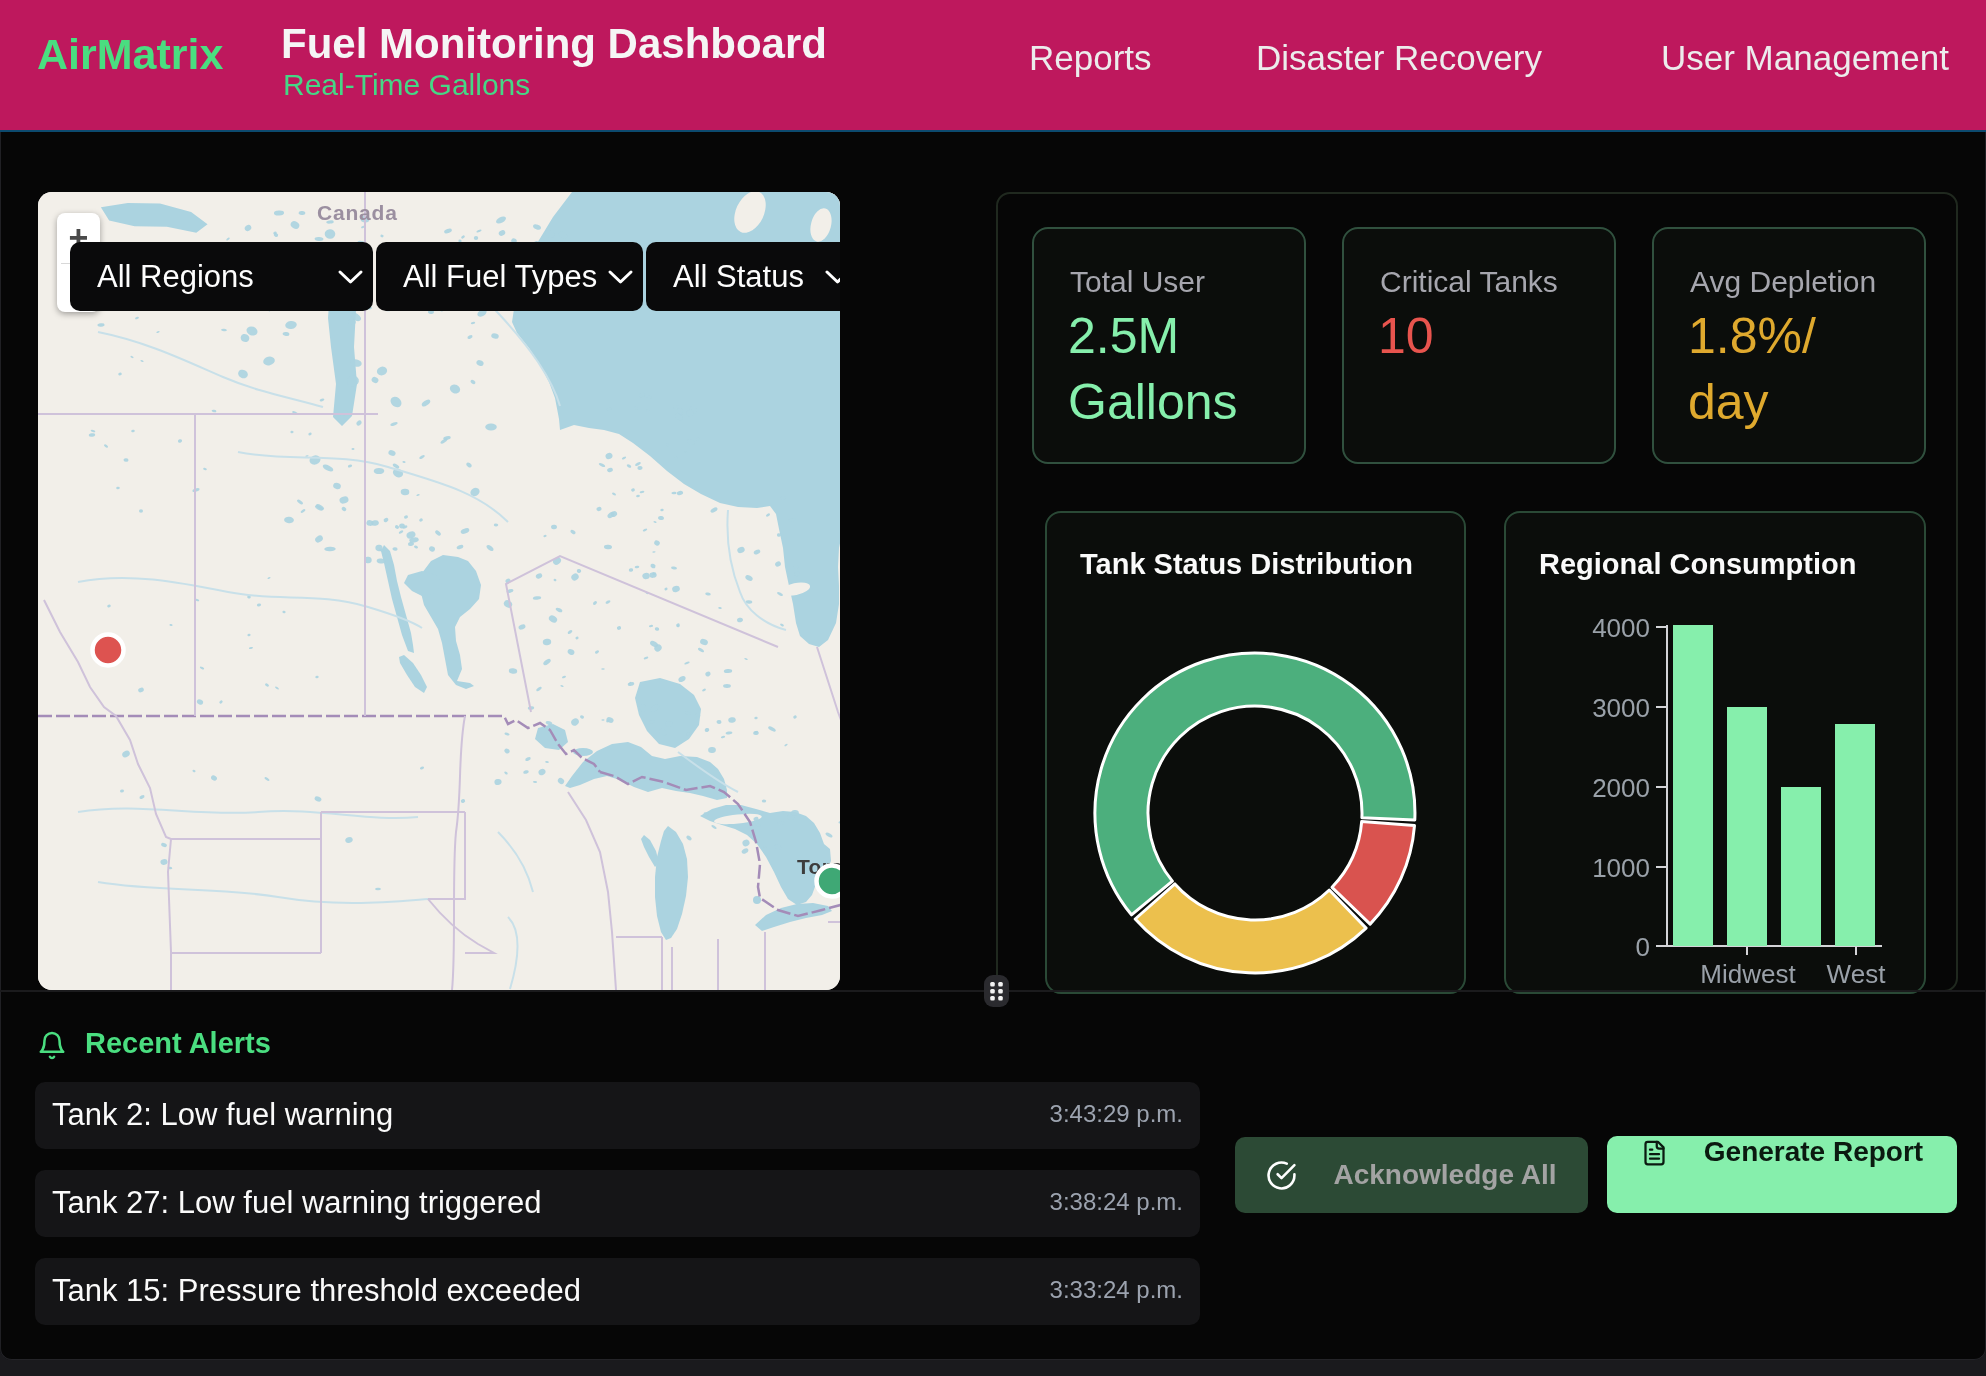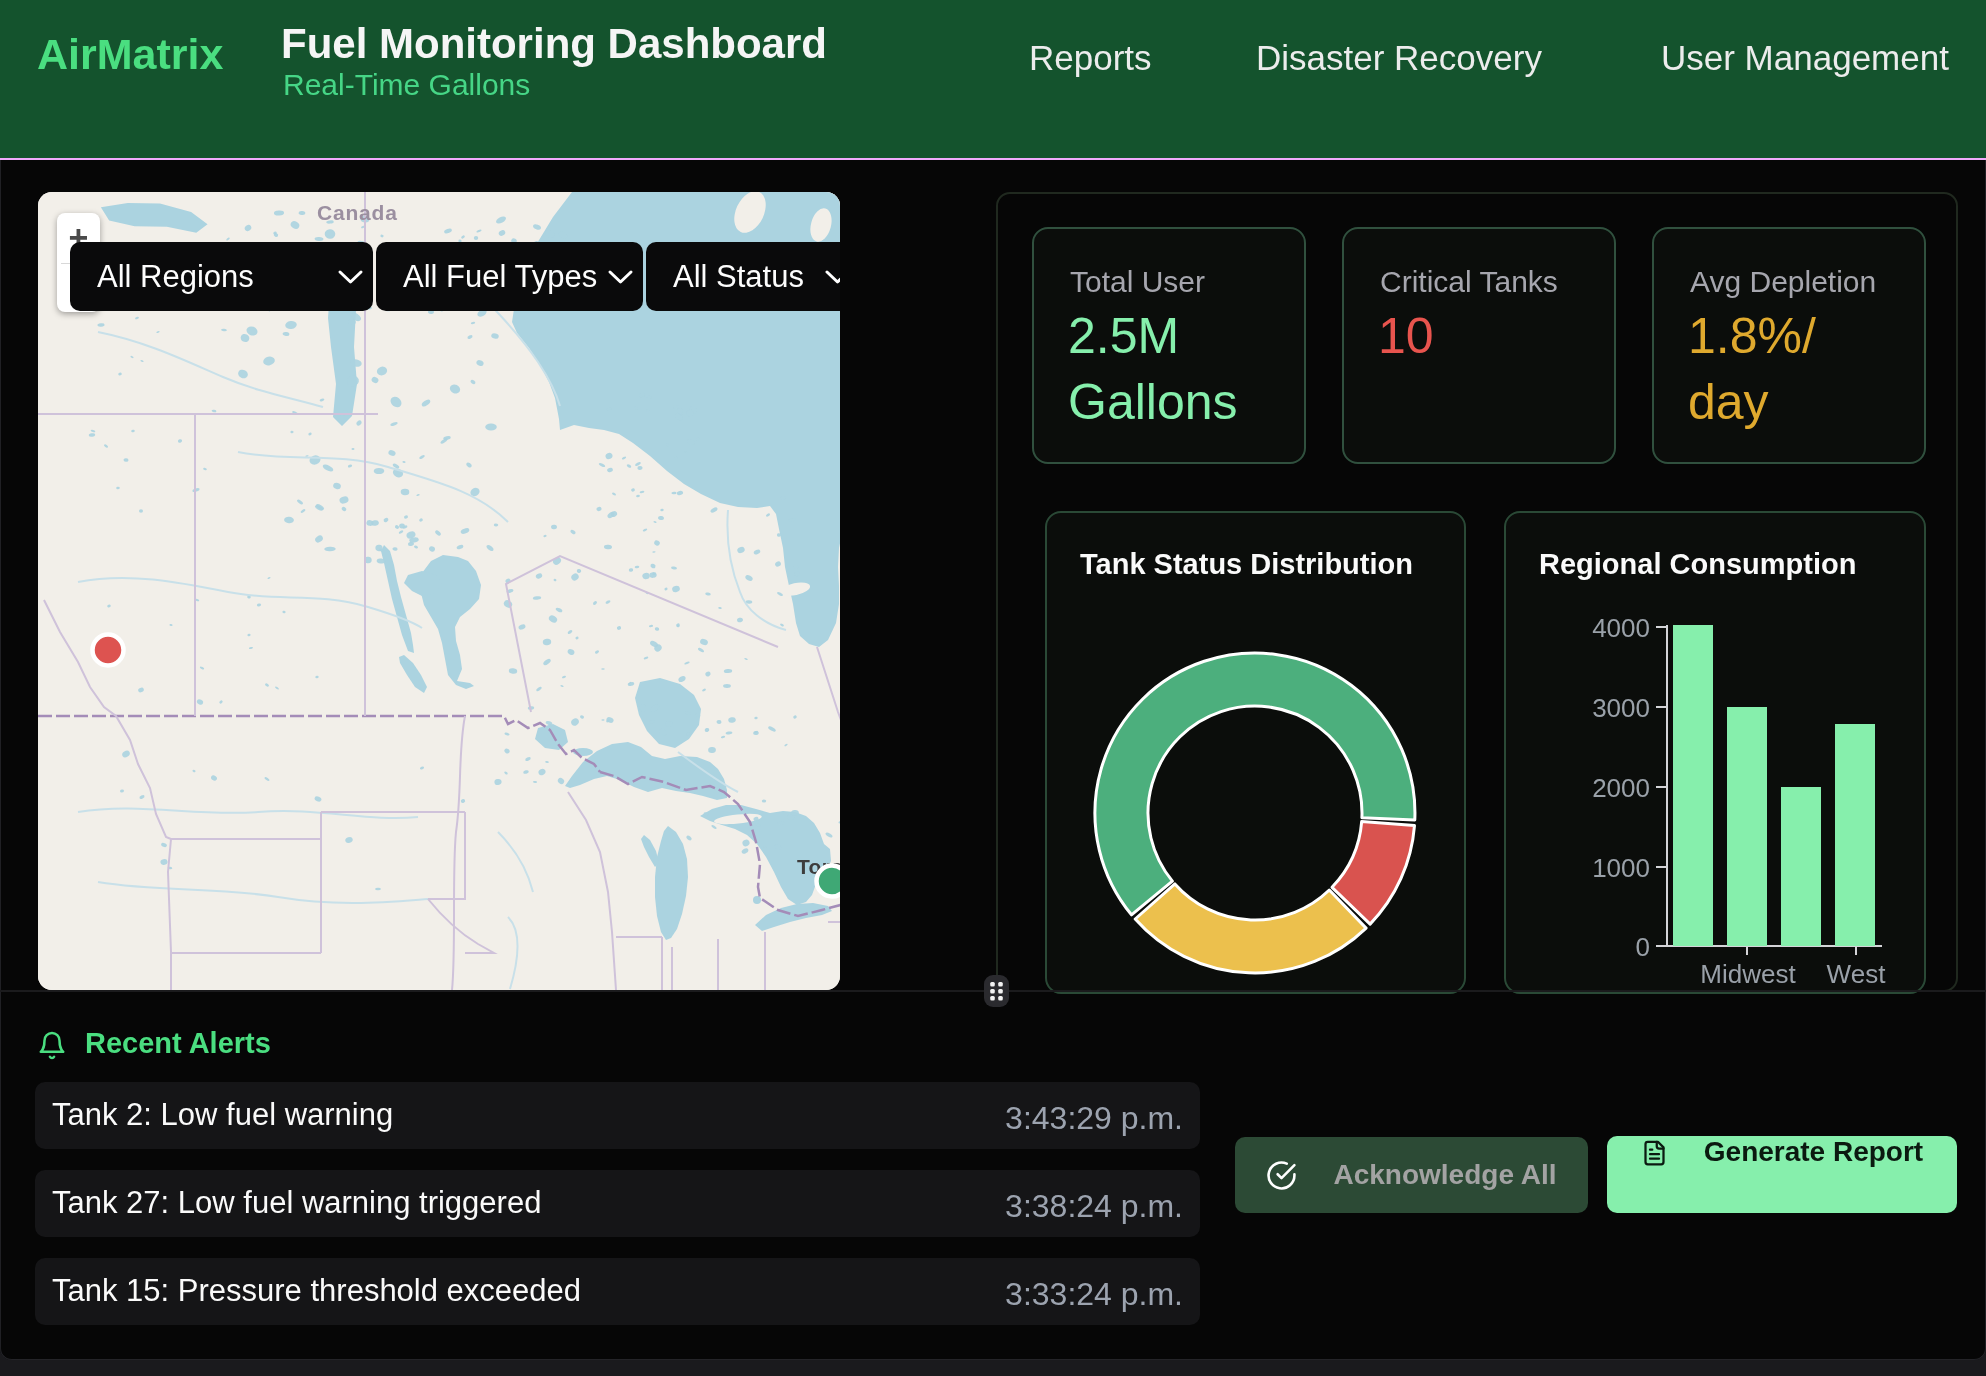--- a/index.html
+++ b/index.html
@@ -1,21 +1,21 @@
 <!DOCTYPE html>
 <html><head>
 <meta charset="utf-8">
 <style>
   * { margin:0; padding:0; box-sizing:border-box; }
   html,body { width:1986px; height:1376px; background:#1a1a1d; font-family:"Liberation Sans", sans-serif; overflow:hidden; }
   #app { position:absolute; left:0; top:0; width:1986px; height:1360px; background:#060606; border-radius:0 0 12px 12px; overflow:hidden; box-shadow:inset 0 -1px 0 #242428, inset 1px 0 0 #202024, inset -1px 0 0 #202024; }
   .abs { position:absolute; }
 
   
-  #header { position:absolute; left:0; top:0; width:1986px; height:160px; background:#14532d; border-bottom:2px solid #f0abfc; }
+  #header { position:absolute; left:0; top:0; width:1986px; height:132px; background:#be185d; border-bottom:2px solid #0c4a6e; }
   #logo { position:absolute; left:37px; top:30px; font-size:43px; font-weight:bold; color:#4ade80; }
   #title { position:absolute; left:281px; top:20px; font-size:42px; font-weight:bold; color:#f5f5f5; white-space:nowrap; }
   #subtitle { position:absolute; left:283px; top:68px; font-size:30px; color:#46d686; white-space:nowrap; }
   .nav { position:absolute; top:38px; font-size:35px; color:#ececec; white-space:nowrap; }
 
   
   #map { position:absolute; left:38px; top:192px; width:802px; height:798px; border-radius:14px; overflow:hidden; background:#f2efe9; }
   #zoomctl { position:absolute; left:19px; top:21px; width:43px; height:99px; background:#ffffff; border-radius:8px; box-shadow:0 2px 6px rgba(0,0,0,.35); }
   #zoomctl .plus { position:absolute; left:0; top:0; width:43px; height:50px; color:#4a4a4a; font-size:34px; font-weight:bold; text-align:center; line-height:48px; }
   #zoomctl .div { position:absolute; left:4px; top:50px; width:35px; height:1px; background:#d8d8d8; }
@@ -34,21 +34,21 @@
   .statcard .sl { position:absolute; left:36px; top:36px; font-size:30px; font-weight:500; color:#a6a6ae; white-space:nowrap; }
   .statcard .sv { position:absolute; left:34px; top:74px; font-size:50px; font-weight:normal; line-height:66px; }
   .chartcard { position:absolute; top:317px; height:483px; background:#0b0d0b; border:2px solid #2a4936; border-radius:16px; overflow:hidden; }
   .chartcard .ct { position:absolute; left:33px; top:35px; font-size:29px; font-weight:bold; color:#fafafa; white-space:nowrap; }
 
   
   #bell { position:absolute; left:37px; top:1029px; }
   #recent { position:absolute; left:85px; top:1027px; font-size:29px; font-weight:bold; color:#4ade80; white-space:nowrap; }
   .arow { position:absolute; left:35px; width:1165px; height:67px; background:#151517; border-radius:10px; }
   .arow .at { position:absolute; left:17px; top:15px; font-size:31px; font-weight:500; color:#fafafa; white-space:nowrap; }
-  .arow .tm { position:absolute; right:17px; top:18px; font-size:32px; color:#9ca3af; white-space:nowrap; }
+  .arow .tm { position:absolute; right:17px; top:18px; font-size:24px; color:#9ca3af; white-space:nowrap; }
   #btnAck { position:absolute; left:1235px; top:1137px; width:353px; height:76px; background:#2c4a35; border-radius:10px; display:flex; align-items:center; justify-content:center; gap:36px; }
   #btnAck span { font-size:28px; font-weight:bold; color:#a3a3a3; white-space:nowrap; }
   #btnGen { position:absolute; left:1607px; top:1136px; width:350px; height:77px; background:#86efac; border-radius:10px; display:flex; align-items:flex-start; justify-content:center; gap:36px; }
   #btnGen span { font-size:28px; font-weight:bold; color:#0b1a10; white-space:nowrap; }
   #handle { position:absolute; left:984px; top:975px; width:25px; height:32px; background:#2a2a2e; border-radius:9px; }
   #splitline { position:absolute; left:0px; top:990px; width:1986px; height:2px; background:#1b1b1d; }
 </style>
 </head>
 <body>
 <div id="app">

